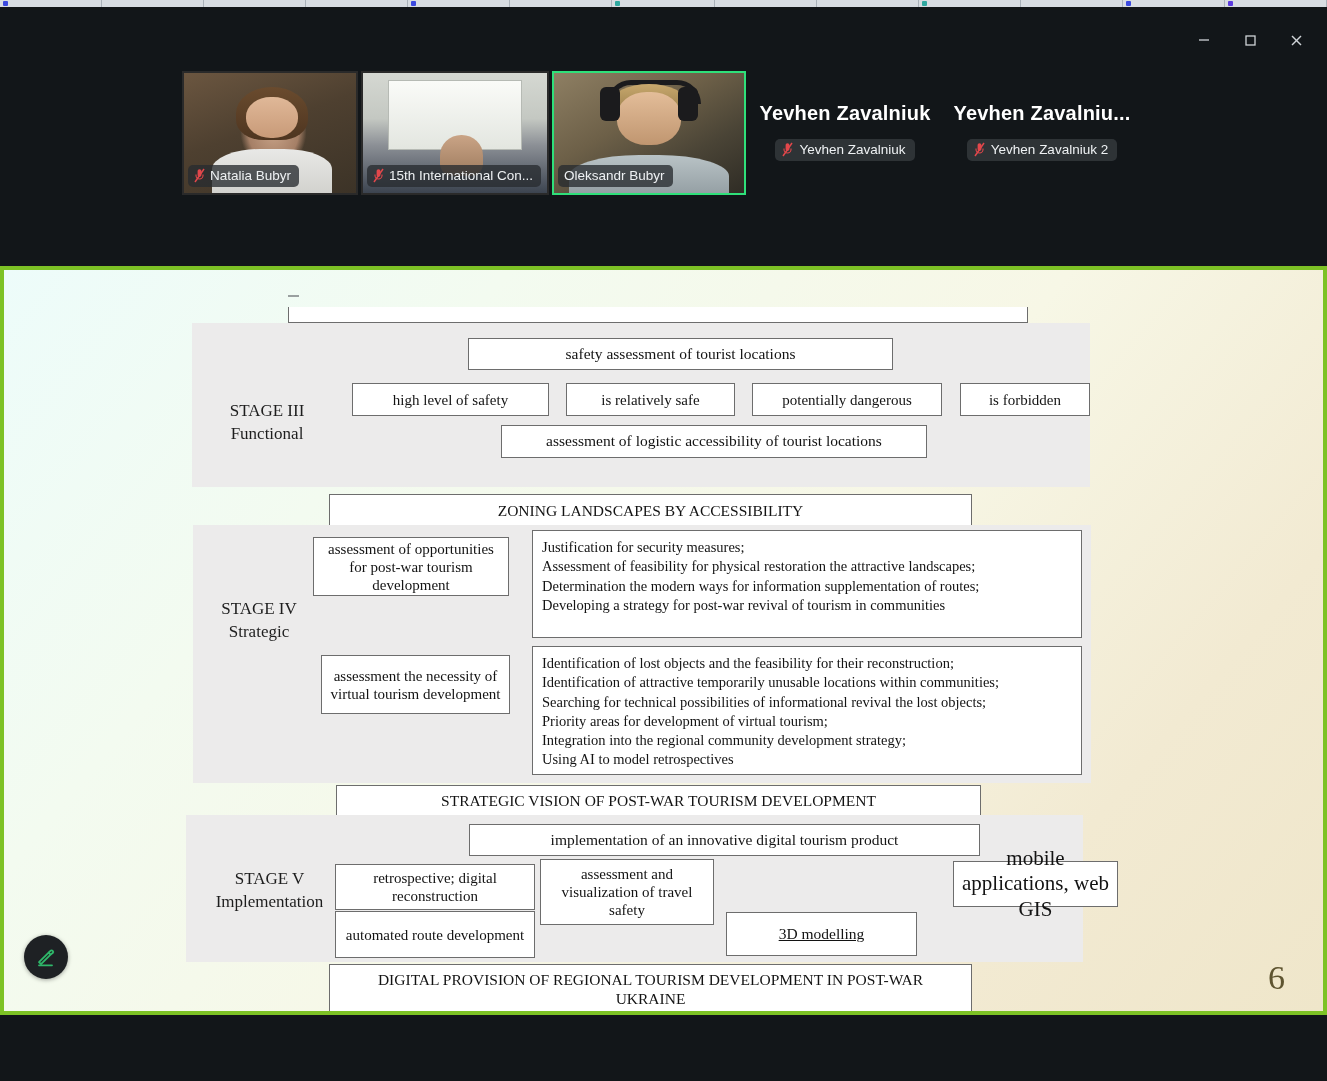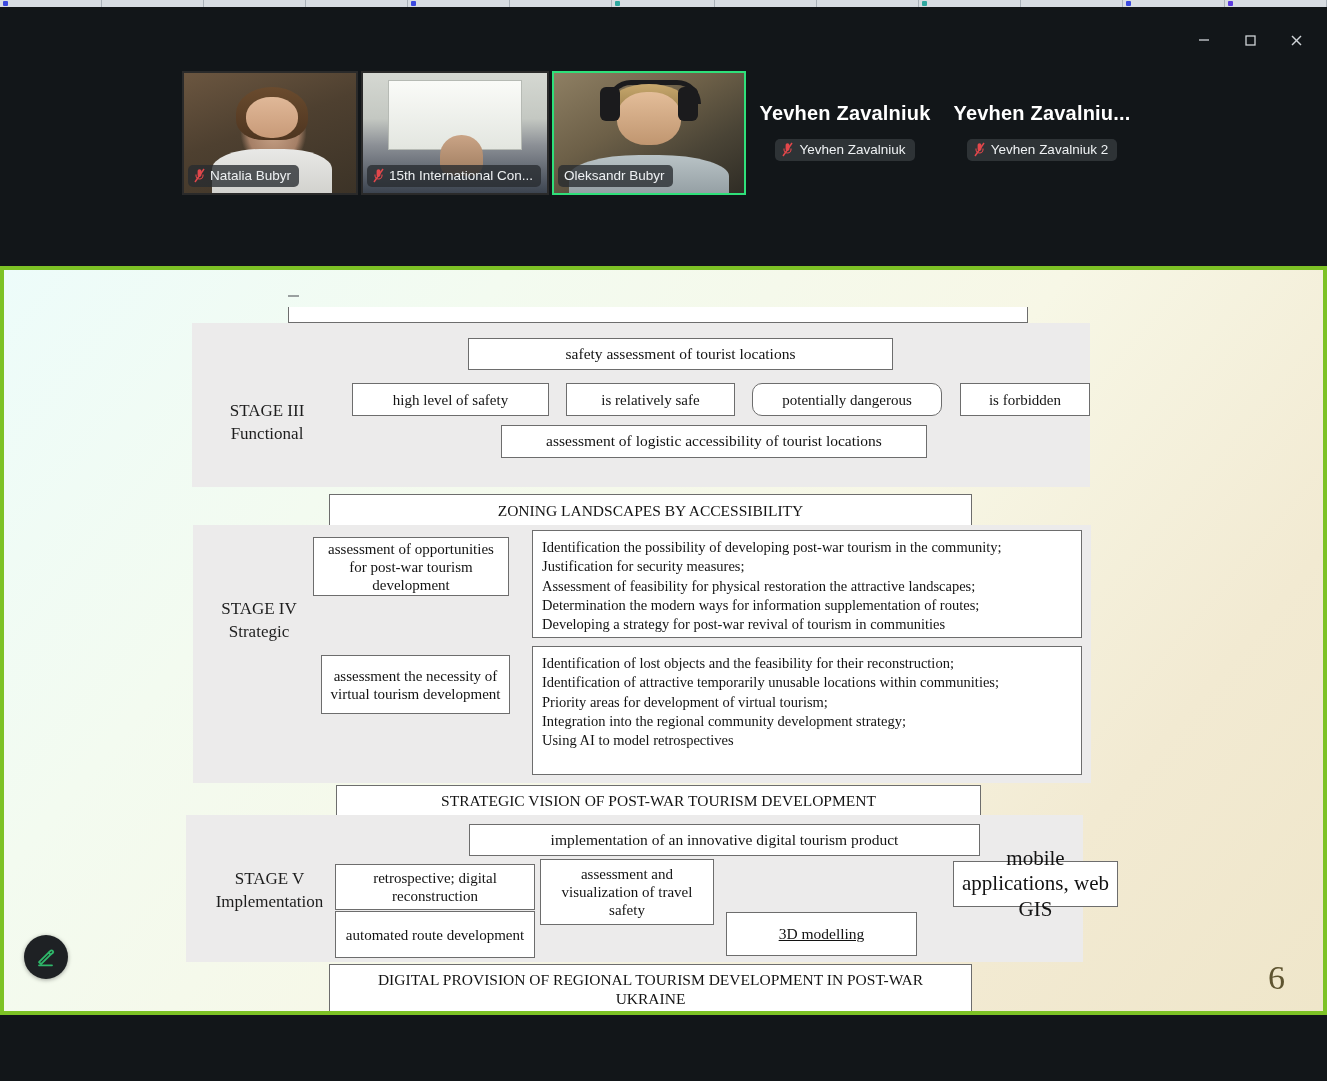--- a/index.html
+++ b/index.html
@@ -337,48 +337,48 @@
 
       <div class="stage-panel" style="left:188px;top:53px;width:898px;height:164px;"></div>
       <div class="stage-label" style="left:200px;top:130px;width:126px;">
         <div>STAGE  III</div>
         <div>Functional</div>
       </div>
       <div class="dbox" style="left:464px;top:68px;width:425px;height:32px;font-size:15.5px;">safety assessment of tourist locations</div>
 
       <div class="dbox" style="left:348px;top:113px;width:197px;height:33px;font-size:15px;">high level of safety</div>
       <div class="dbox" style="left:562px;top:113px;width:169px;height:33px;font-size:15px;">is relatively safe</div>
-      <div class="dbox" style="left:748px;top:113px;width:190px;height:33px;font-size:15px;border-radius:10px;">potentially dangerous</div>
+      <div class="dbox" style="left:748px;top:113px;width:190px;height:33px;font-size:15px;">potentially dangerous</div>
       <div class="dbox" style="left:956px;top:113px;width:130px;height:33px;font-size:15px;">is forbidden</div>
 
       <div class="dbox" style="left:457px;top:155px;width:426px;height:33px;font-size:15.5px;margin-left:40px;">assessment of logistic accessibility of tourist locations</div>
 
       <div class="banner" style="left:325px;top:224px;width:643px;height:33px;font-size:15.5px;">ZONING LANDSCAPES BY ACCESSIBILITY</div>
 
       <div class="stage-panel" style="left:189px;top:255px;width:898px;height:258px;"></div>
       <div class="stage-label" style="left:192px;top:328px;width:126px;">
         <div>STAGE  IV</div>
         <div>Strategic</div>
       </div>
 
       <div class="dbox" style="left:309px;top:267px;width:196px;height:59px;font-size:15px;padding:0 6px;">assessment of opportunities for post-war tourism development</div>
 
       <div class="dbox listbox" style="left:528px;top:260px;width:550px;height:108px;font-size:14.5px;flex-direction:column;">
-        <div>Identification the possibility of developing post-war tourism in the community;</div>
         <div>Justification for security measures;</div>
         <div>Assessment of feasibility for physical restoration the attractive landscapes;</div>
         <div>Determination the modern ways for information supplementation of routes;</div>
         <div>Developing a strategy for post-war revival of tourism in communities</div>
       </div>
 
       <div class="dbox" style="left:317px;top:385px;width:189px;height:59px;font-size:15px;padding:0 6px;text-align:center;">assessment the necessity of virtual tourism development</div>
 
       <div class="dbox listbox" style="left:528px;top:376px;width:550px;height:129px;font-size:14.5px;flex-direction:column;">
         <div>Identification of lost objects and the feasibility for their reconstruction;</div>
         <div>Identification of attractive temporarily unusable locations within communities;</div>
+        <div>Searching for technical possibilities of informational revival the lost objects;</div>
         <div>Priority areas for development of virtual tourism;</div>
         <div>Integration into the regional community development strategy;</div>
         <div>Using AI to model retrospectives</div>
       </div>
 
       <div class="banner" style="left:332px;top:515px;width:645px;height:32px;font-size:15.5px;">STRATEGIC VISION OF POST-WAR TOURISM DEVELOPMENT</div>
 
       <div class="stage-panel" style="left:182px;top:545px;width:897px;height:147px;"></div>
       <div class="stage-label" style="left:198px;top:598px;width:135px;">
         <div>STAGE  V</div>

